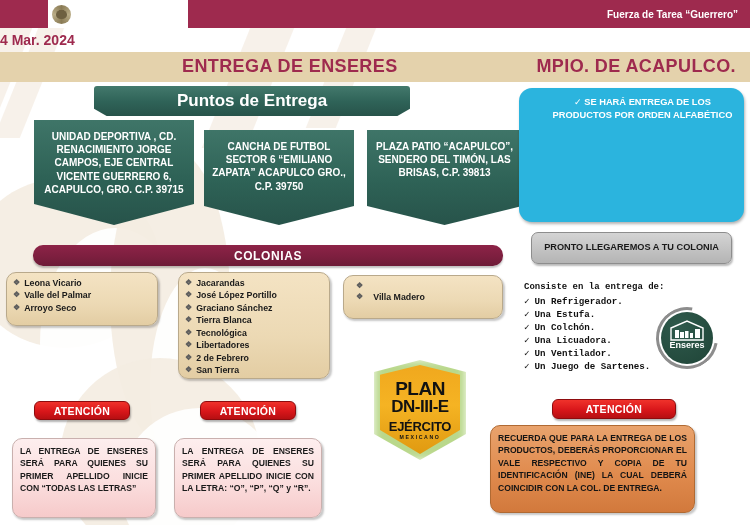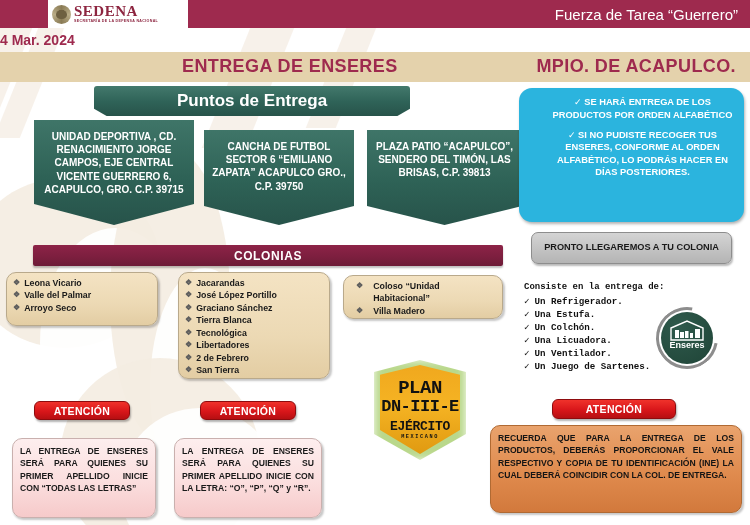--- a/index.html
+++ b/index.html
@@ -72,21 +72,21 @@
     display: block;
     font-size: 3.6px;
     letter-spacing: .35px;
     color: #8d2540;
     font-weight: 700;
     margin-top: 1px;
   }
   .ft-label {
     position: absolute; right: 12px; top: 0; height: 28px;
     display: flex; align-items: center;
-    color: #ffffff; font-size: 15px; font-weight: 400;
+    color: #ffffff; font-size: 10px; font-weight: 700;
   }
 
   
   .date-line {
     position: absolute; left: 0; top: 32px; width: 750px;
     text-align: left;
     color: #9e2a4e; font-size: 14px; font-weight: 700;
     z-index: 5;
   }
 
@@ -168,21 +168,21 @@
     display: flex; align-items: center; justify-content: center;
     text-align: center; line-height: 1.25;
     z-index: 6;
   }
 
   
   .colonias-bar {
     position: absolute; left: 33px; top: 245px;
     width: 470px; height: 21px;
     background: linear-gradient(#8d2347 0%, #7d1f3f 55%, #6d1b37 100%);
-    border-radius: 2px;
+    border-radius: 10px;
     box-shadow: 0 2px 2px rgba(0,0,0,.25);
     color: #ffffff; font-size: 12px; font-weight: 700; letter-spacing: .6px;
     display: flex; align-items: center; justify-content: center;
     z-index: 6;
   }
 
   
   .cream-box {
     position: absolute;
     background: linear-gradient(#f4e3c3 0%, #ecd9b4 60%, #e3cda3 100%);
@@ -260,21 +260,20 @@
     border-radius: 10px;
   }
   .plan .shield {
     position: absolute; inset: 5px 6px 6px 6px;
     background: linear-gradient(#f0a81e 0%, #f5b323 45%, #e09a11 100%);
     clip-path: polygon(50% 0,100% 11%,100% 73%,50% 100%,0 73%,0 11%);
     border-radius: 8px;
     display: flex; flex-direction: column;
     align-items: center; justify-content: center;
     color: #121212;
-    font-family: Liberation Mono, monospace;
   }
   .plan .l1 { font-size: 19px; font-weight: 700; letter-spacing: -.5px; line-height: 1; }
   .plan .l2 { font-size: 17px; font-weight: 700; letter-spacing: -.5px; line-height: 1.1; }
   .plan .l3 { font-size: 13px; font-weight: 700; letter-spacing: -.3px; margin-top: 3px; line-height: 1; }
   .plan .l4 { font-size: 5.2px; font-weight: 700; letter-spacing: 1.6px; margin-top: 1px; }
 
   
   .aten-tag {
     position: absolute;
     background: linear-gradient(#f0322b 0%, #d8161a 55%, #b60f12 100%);
@@ -316,24 +315,20 @@
   <div class="wm-blob" style="left:150px;top:240px;width:110px;height:240px;background:#ffffff;"></div>
   <div class="wm-stripe" style="left:230px;top:-20px;width:44px;height:140px;"></div>
   <div class="wm-stripe" style="left:330px;top:-20px;width:30px;height:120px;"></div>
   <div class="wm-blob" style="left:60px;top:330px;width:200px;height:200px;"></div>
   <div class="wm-blob" style="left:120px;top:380px;width:160px;height:160px;background:#ffffff;"></div>
 </div>
 
 <div class="topbar">
   <div class="logo-plate">
     <div class="eagle"></div>
-    <div class="sedena-text">
-      <span class="big">SEDENA</span>
-      <span class="small">SECRETARÍA DE LA DEFENSA NACIONAL</span>
-    </div>
   </div>
   <div class="ft-label">Fuerza de Tarea “Guerrero”</div>
 </div>
 
 <div class="date-line">4 Mar. 2024</div>
 
 <div class="title-band">
   <div class="t1">ENTREGA DE ENSERES</div>
   <div class="t2">MPIO. DE ACAPULCO.</div>
 </div>
@@ -348,24 +343,20 @@
 </div>
 <div class="point-box" style="left:343px;top:130px;width:155px;height:95px;">
   <span class="inner">PLAZA PATIO “ACAPULCO”, SENDERO DEL TIMÓN, LAS BRISAS, C.P. 39813</span>
 </div>
 
 <div class="cyan-box">
   <p>
     <span class="chk">✓</span>
     <span>SE HARÁ ENTREGA DE LOS PRODUCTOS POR ORDEN ALFABÉTICO</span>
   </p>
-  <p>
-    <span class="chk">✓</span>
-    <span>SI NO PUDISTE RECOGER TUS ENSERES, CONFORME AL ORDEN ALFABÉTICO, LO PODRÁS HACER EN DÍAS POSTERIORES.</span>
-  </p>
 </div>
 
 <div class="gray-box">PRONTO LLEGAREMOS A TU COLONIA</div>
 
 <div class="colonias-bar">COLONIAS</div>
 
 <div class="cream-box" style="left:6px;top:272px;width:152px;height:54px;">
   <ul>
     <li>
         <span class="bullet">❖</span>
@@ -416,21 +407,20 @@
         <span class="bullet">❖</span>
         <span>San Tierra</span>
       </li>
   </ul>
 </div>
 
 <div class="cream-box" style="left:343px;top:275px;width:160px;height:44px;padding-left:12px;">
   <ul>
     <li style="gap:10px;">
         <span class="bullet">❖</span>
-        <span>Coloso “Unidad Habitacional”</span>
       </li>
     <li style="gap:10px;">
         <span class="bullet">❖</span>
         <span>Villa Madero</span>
       </li>
   </ul>
 </div>
 
 <div class="entrega-block">
   <div class="head">Consiste en la entrega de:</div>
@@ -488,13 +478,13 @@
   </div>
 </div>
 
 <div class="aten-tag" style="left:34px;top:401px;width:96px;height:19px;">ATENCIÓN</div>
 <div class="aten-body aten-pink" style="left:12px;top:438px;width:144px;height:80px;">LA ENTREGA DE ENSERES SERÁ PARA QUIENES SU PRIMER APELLIDO INICIE CON “TODAS LAS LETRAS”</div>
 
 <div class="aten-tag" style="left:200px;top:401px;width:96px;height:19px;">ATENCIÓN</div>
 <div class="aten-body aten-pink" style="left:174px;top:438px;width:148px;height:80px;">LA ENTREGA DE ENSERES SERÁ PARA QUIENES SU PRIMER APELLIDO INICIE CON LA LETRA: “O”, “P”, “Q” y “R”.</div>
 
 <div class="aten-tag" style="left:552px;top:399px;width:124px;height:20px;">ATENCIÓN</div>
-<div class="aten-body aten-orange" style="left:490px;top:425px;width:252px;height:88px;">RECUERDA QUE PARA LA ENTREGA DE LOS PRODUCTOS, DEBERÁS PROPORCIONAR EL VALE RESPECTIVO Y COPIA DE TU IDENTIFICACIÓN (INE) LA CUAL DEBERÁ COINCIDIR CON LA COL. DE ENTREGA.</div>
+<div class="aten-body aten-orange" style="left:490px;top:425px;width:205px;height:88px;">RECUERDA QUE PARA LA ENTREGA DE LOS PRODUCTOS, DEBERÁS PROPORCIONAR EL VALE RESPECTIVO Y COPIA DE TU IDENTIFICACIÓN (INE) LA CUAL DEBERÁ COINCIDIR CON LA COL. DE ENTREGA.</div>
 
 </body></html>

